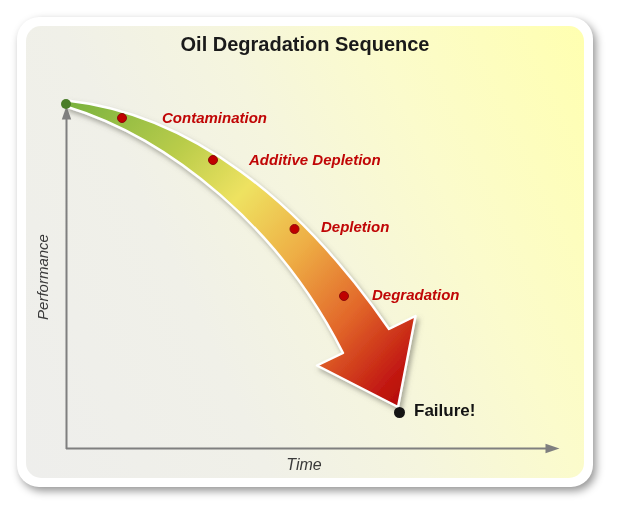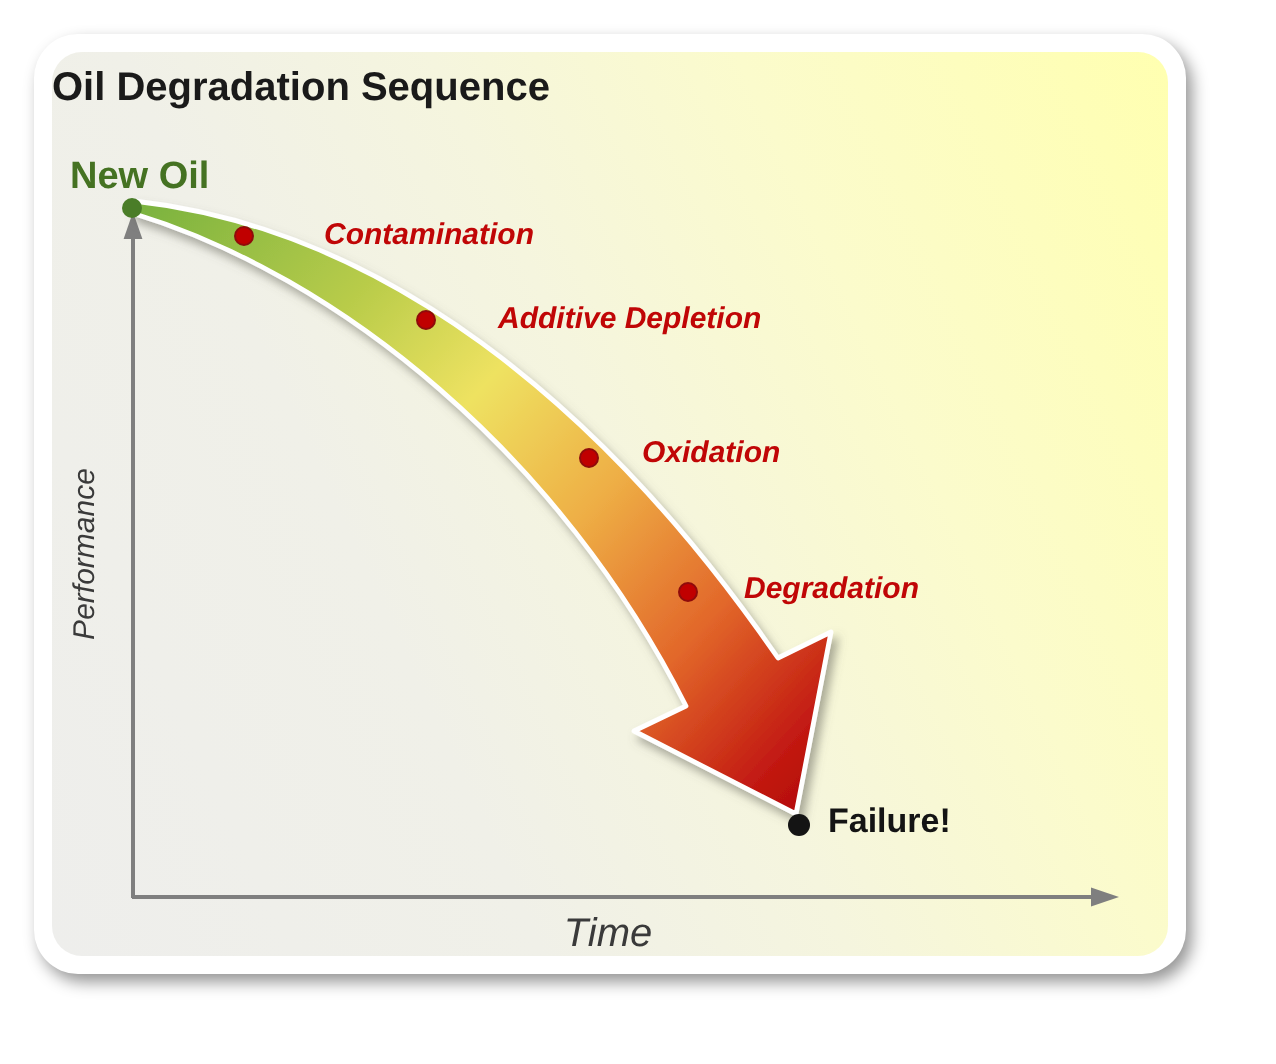--- a/index.html
+++ b/index.html
@@ -4,31 +4,31 @@
 <style>
   html,body{margin:0;padding:0;background:#ffffff;}
   body{font-family:"Liberation Sans", sans-serif;}
   .canvas{position:relative;width:638px;height:532px;background:#ffffff;overflow:hidden;}
   .card{position:absolute;left:17px;top:17px;width:576px;height:470px;background:#ffffff;
         border-radius:22px;box-shadow:3px 4px 8px rgba(0,0,0,0.42);padding:9px;box-sizing:border-box;}
   .card-inner{width:100%;height:100%;border-radius:15px;
         background:linear-gradient(245deg,#ffffb0 0%,#fbfbcc 28%,#f5f5de 48%,#f0f0e8 68%,#eeeeec 100%);}
   .overlay{position:absolute;left:0;top:0;width:638px;height:532px;pointer-events:none;}
   .lbl{position:absolute;white-space:nowrap;line-height:1.1;}
-  .title{left:26px;top:33px;width:558px;text-align:left;font-size:20px;font-weight:bold;color:#1a1a1a;}
+  .title{left:26px;top:33px;width:558px;text-align:center;font-size:20px;font-weight:bold;color:#1a1a1a;}
   .new-oil{left:35px;top:79px;font-size:19px;font-weight:bold;color:#457222;}
   .stage{font-size:15px;font-weight:bold;font-style:italic;color:#c00606;}
   .stage-contamination{left:162px;top:110px;}
   .stage-additive{left:249px;top:152px;}
   .stage-oxidation{left:321px;top:219px;}
   .stage-degradation{left:372px;top:287px;text-align:right;}
   .failure{left:414px;top:402px;font-size:17px;font-weight:bold;color:#141414;text-align:right;}
   .y-axis-label{left:-55px;top:267px;width:200px;height:20px;text-align:center;
         transform:rotate(-90deg);font-size:15px;font-style:italic;color:#3a3a3a;}
-  .x-axis-label{left:268px;top:456px;width:72px;text-align:center;font-size:20px;font-style:italic;color:#3a3a3a;}
+  .x-axis-label{left:268px;top:456px;width:72px;text-align:center;font-size:16px;font-style:italic;color:#3a3a3a;}
 </style>
 </head>
 <body>
 
 <div class="canvas">
 
   <div class="card">
     <div class="card-inner"></div>
   </div>
 
@@ -70,27 +70,26 @@
     <circle cx="66" cy="104" r="5" fill="#4a7d28"></circle>
     <circle cx="122" cy="118" r="4.5" stroke="#8f0b0b" stroke-width="1" fill="#c00000"></circle>
     <circle cx="213" cy="160" r="4.5" stroke="#8f0b0b" stroke-width="1" fill="#c00000"></circle>
     <circle cx="294.5" cy="229" r="4.5" stroke="#8f0b0b" stroke-width="1" fill="#c00000"></circle>
     <circle cx="344" cy="296" r="4.5" stroke="#8f0b0b" stroke-width="1" fill="#c00000"></circle>
     <circle cx="399.5" cy="412.5" r="5.5" fill="#141414"></circle>
   </svg>
 
   <div class="lbl title">Oil Degradation Sequence</div>
 
-  <div class="lbl new-oil">New Oil</div>
 
   <div class="lbl stage stage-contamination">Contamination</div>
 
   <div class="lbl stage stage-additive">Additive Depletion</div>
 
-  <div class="lbl stage stage-oxidation">Oxidation</div>
+  <div class="lbl stage stage-oxidation">Depletion</div>
 
   <div class="lbl stage stage-degradation">Degradation</div>
 
   <div class="lbl failure">Failure!</div>
 
   <div class="lbl y-axis-label">Performance</div>
 
   <div class="lbl x-axis-label">Time</div>
 
 </div>

